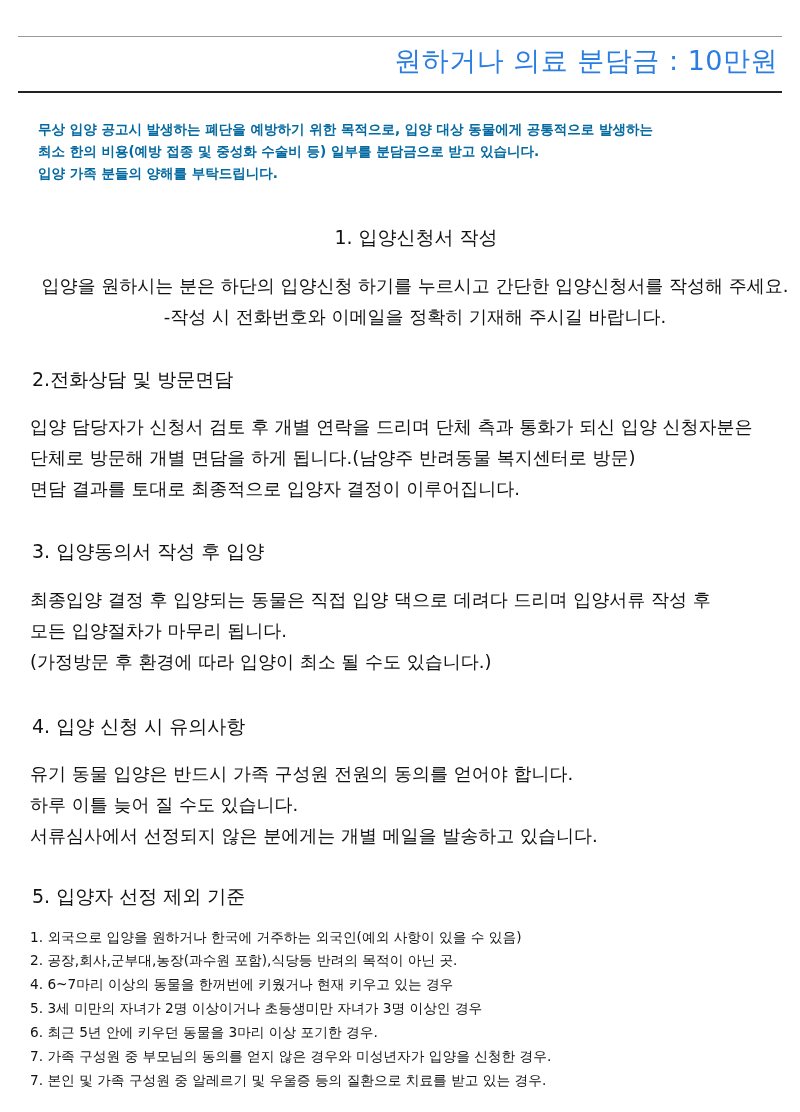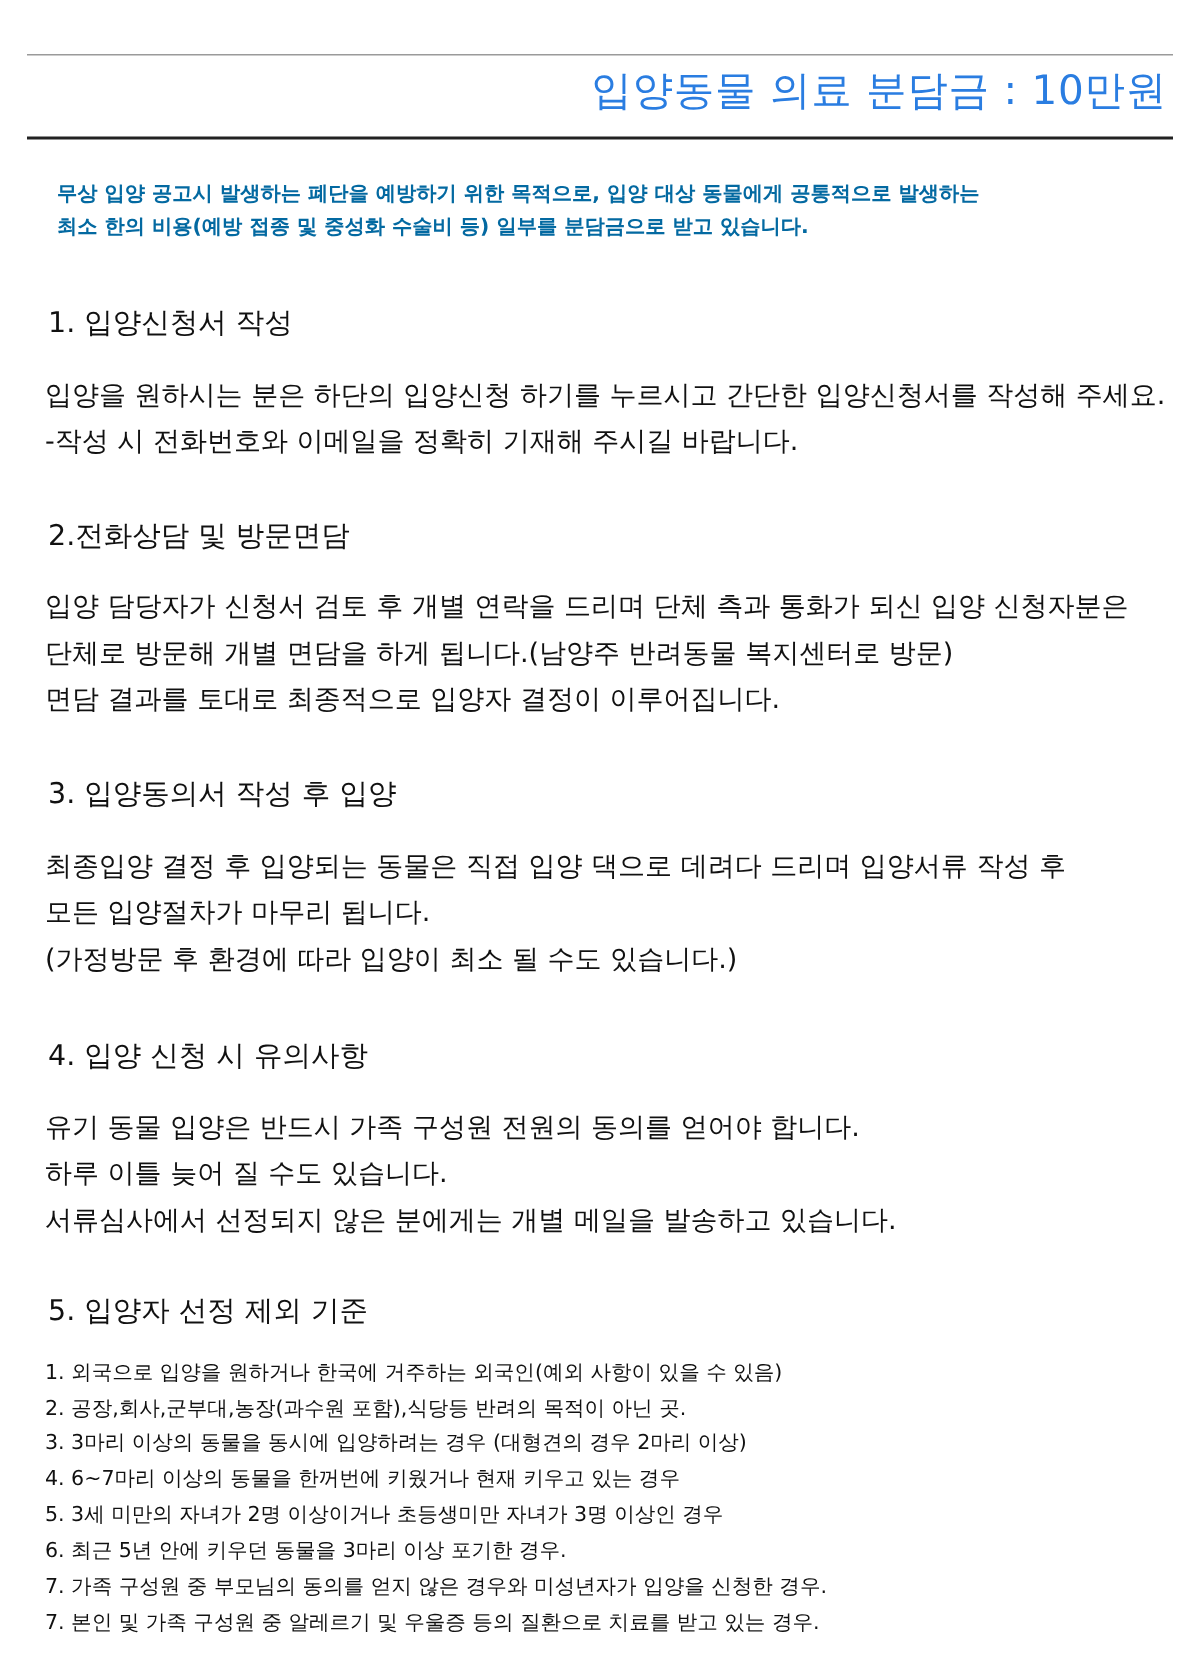--- a/index.html
+++ b/index.html
@@ -69,41 +69,42 @@
     color: #111111;
   }
   .section-body div { white-space: pre; }
   .list-body {
     margin-top: 16px;
     font-size: 13.7px;
     line-height: 1.74;
     color: #111111;
   }
   .list-body div { white-space: pre; }
-  .sec1 { margin-top: 40px; }
+  .sec1 { margin-top: 40px; text-align: center; }
   .sec2 { margin-top: 34px; }
   .sec3 { margin-top: 34px; }
   .sec4 { margin-top: 36px; }
   .sec5 { margin-top: 32px; }
 </style>
 </head>
 <body>
 
 <div class="page">
 
   <div class="top-rule"></div>
 
   <div class="header">
-    <span class="header-title">입양동물 의료 분담금 : 10만원</span>
+    <span class="header-title">원하거나 의료 분담금 : 10만원</span>
   </div>
   <div class="header-rule"></div>
 
   <div class="notice">
     <div>무상 입양 공고시 발생하는 폐단을 예방하기 위한 목적으로, 입양 대상 동물에게 공통적으로 발생하는</div>
     <div>최소 한의 비용(예방 접종 및 중성화 수술비 등) 일부를 분담금으로 받고 있습니다.</div>
+    <div>입양 가족 분들의 양해를 부탁드립니다.</div>
   </div>
 
   <div class="content">
 
     <div class="section sec1">
       <div class="section-title">1. 입양신청서 작성</div>
       <div class="section-body">
         <div>입양을 원하시는 분은 하단의 입양신청 하기를 누르시고 간단한 입양신청서를 작성해 주세요.</div>
         <div>-작성 시 전화번호와 이메일을 정확히 기재해 주시길 바랍니다.</div>
       </div>
@@ -134,21 +135,20 @@
         <div>하루 이틀 늦어 질 수도 있습니다.</div>
         <div>서류심사에서 선정되지 않은 분에게는 개별 메일을 발송하고 있습니다.</div>
       </div>
     </div>
 
     <div class="section sec5">
       <div class="section-title">5. 입양자 선정 제외 기준</div>
       <div class="list-body">
         <div>1. 외국으로 입양을 원하거나 한국에 거주하는 외국인(예외 사항이 있을 수 있음)</div>
         <div>2. 공장,회사,군부대,농장(과수원 포함),식당등 반려의 목적이 아닌 곳.</div>
-        <div>3. 3마리 이상의 동물을 동시에 입양하려는 경우 (대형견의 경우 2마리 이상)</div>
         <div>4. 6~7마리 이상의 동물을 한꺼번에 키웠거나 현재 키우고 있는 경우</div>
         <div>5. 3세 미만의 자녀가 2명 이상이거나 초등생미만 자녀가 3명 이상인 경우</div>
         <div>6. 최근 5년 안에 키우던 동물을 3마리 이상 포기한 경우.</div>
         <div>7. 가족 구성원 중 부모님의 동의를 얻지 않은 경우와 미성년자가 입양을 신청한 경우.</div>
         <div>7. 본인 및 가족 구성원 중 알레르기 및 우울증 등의 질환으로 치료를 받고 있는 경우.</div>
       </div>
     </div>
 
   </div>
 </div>

